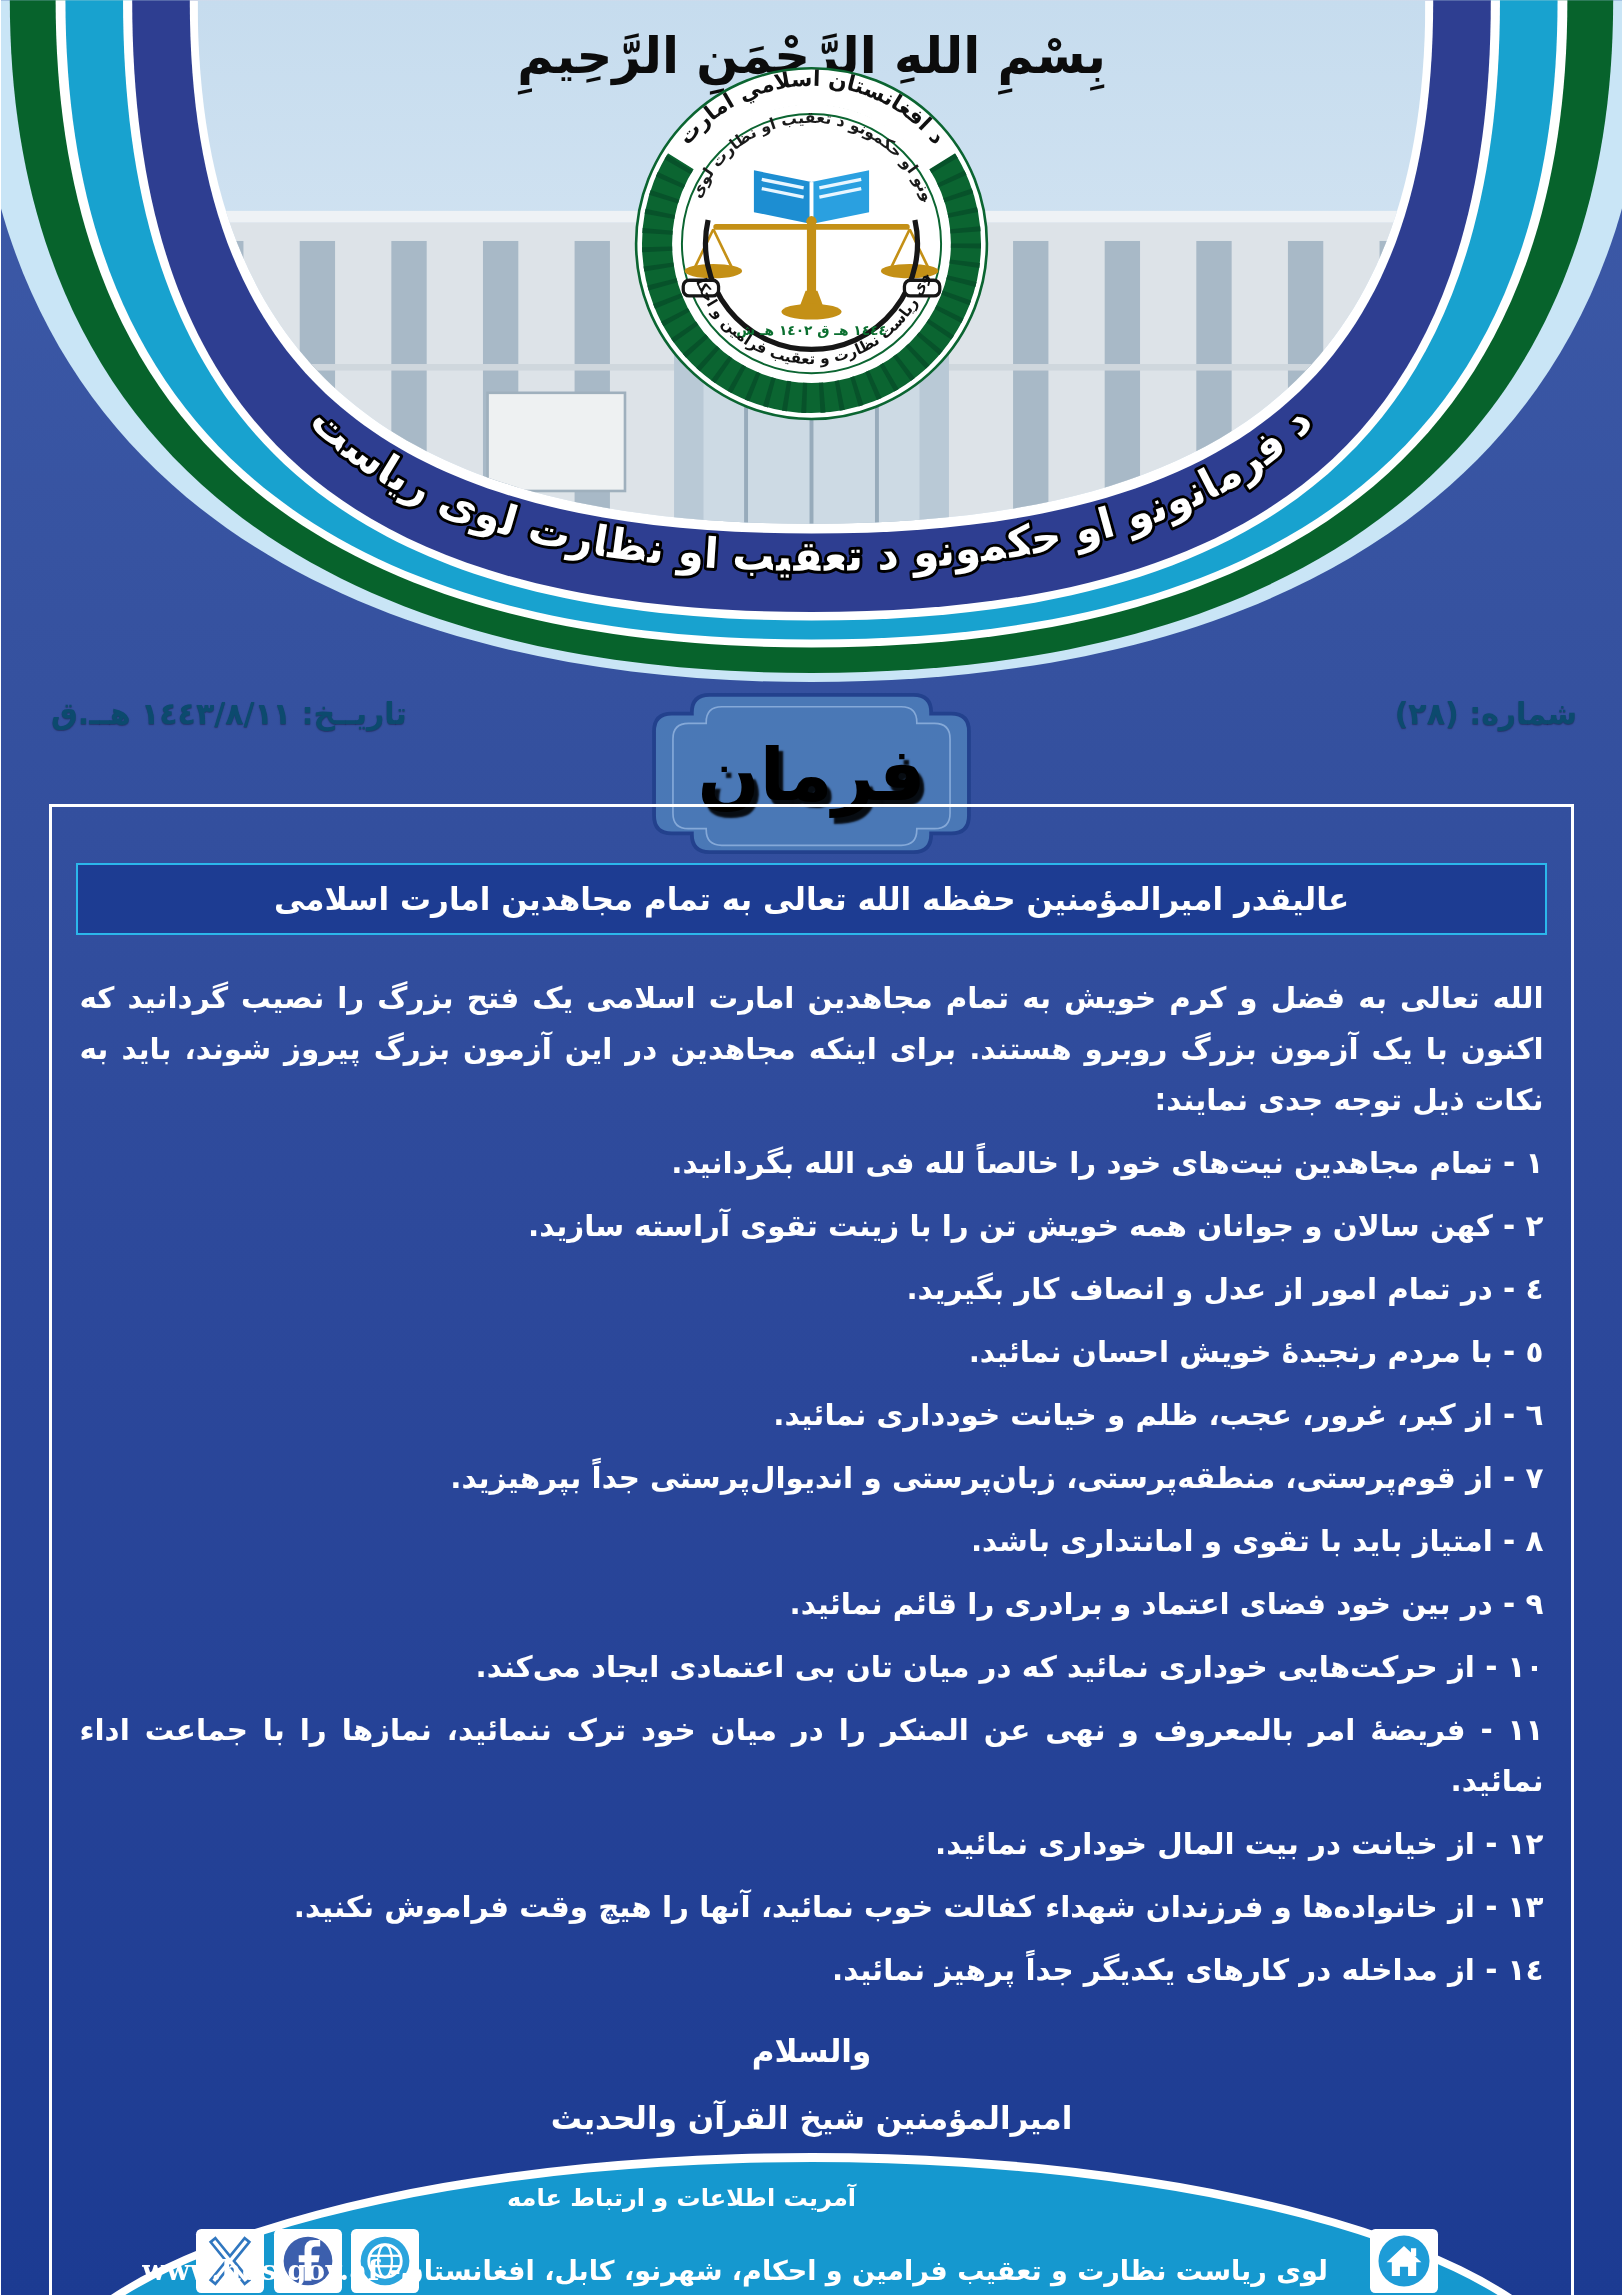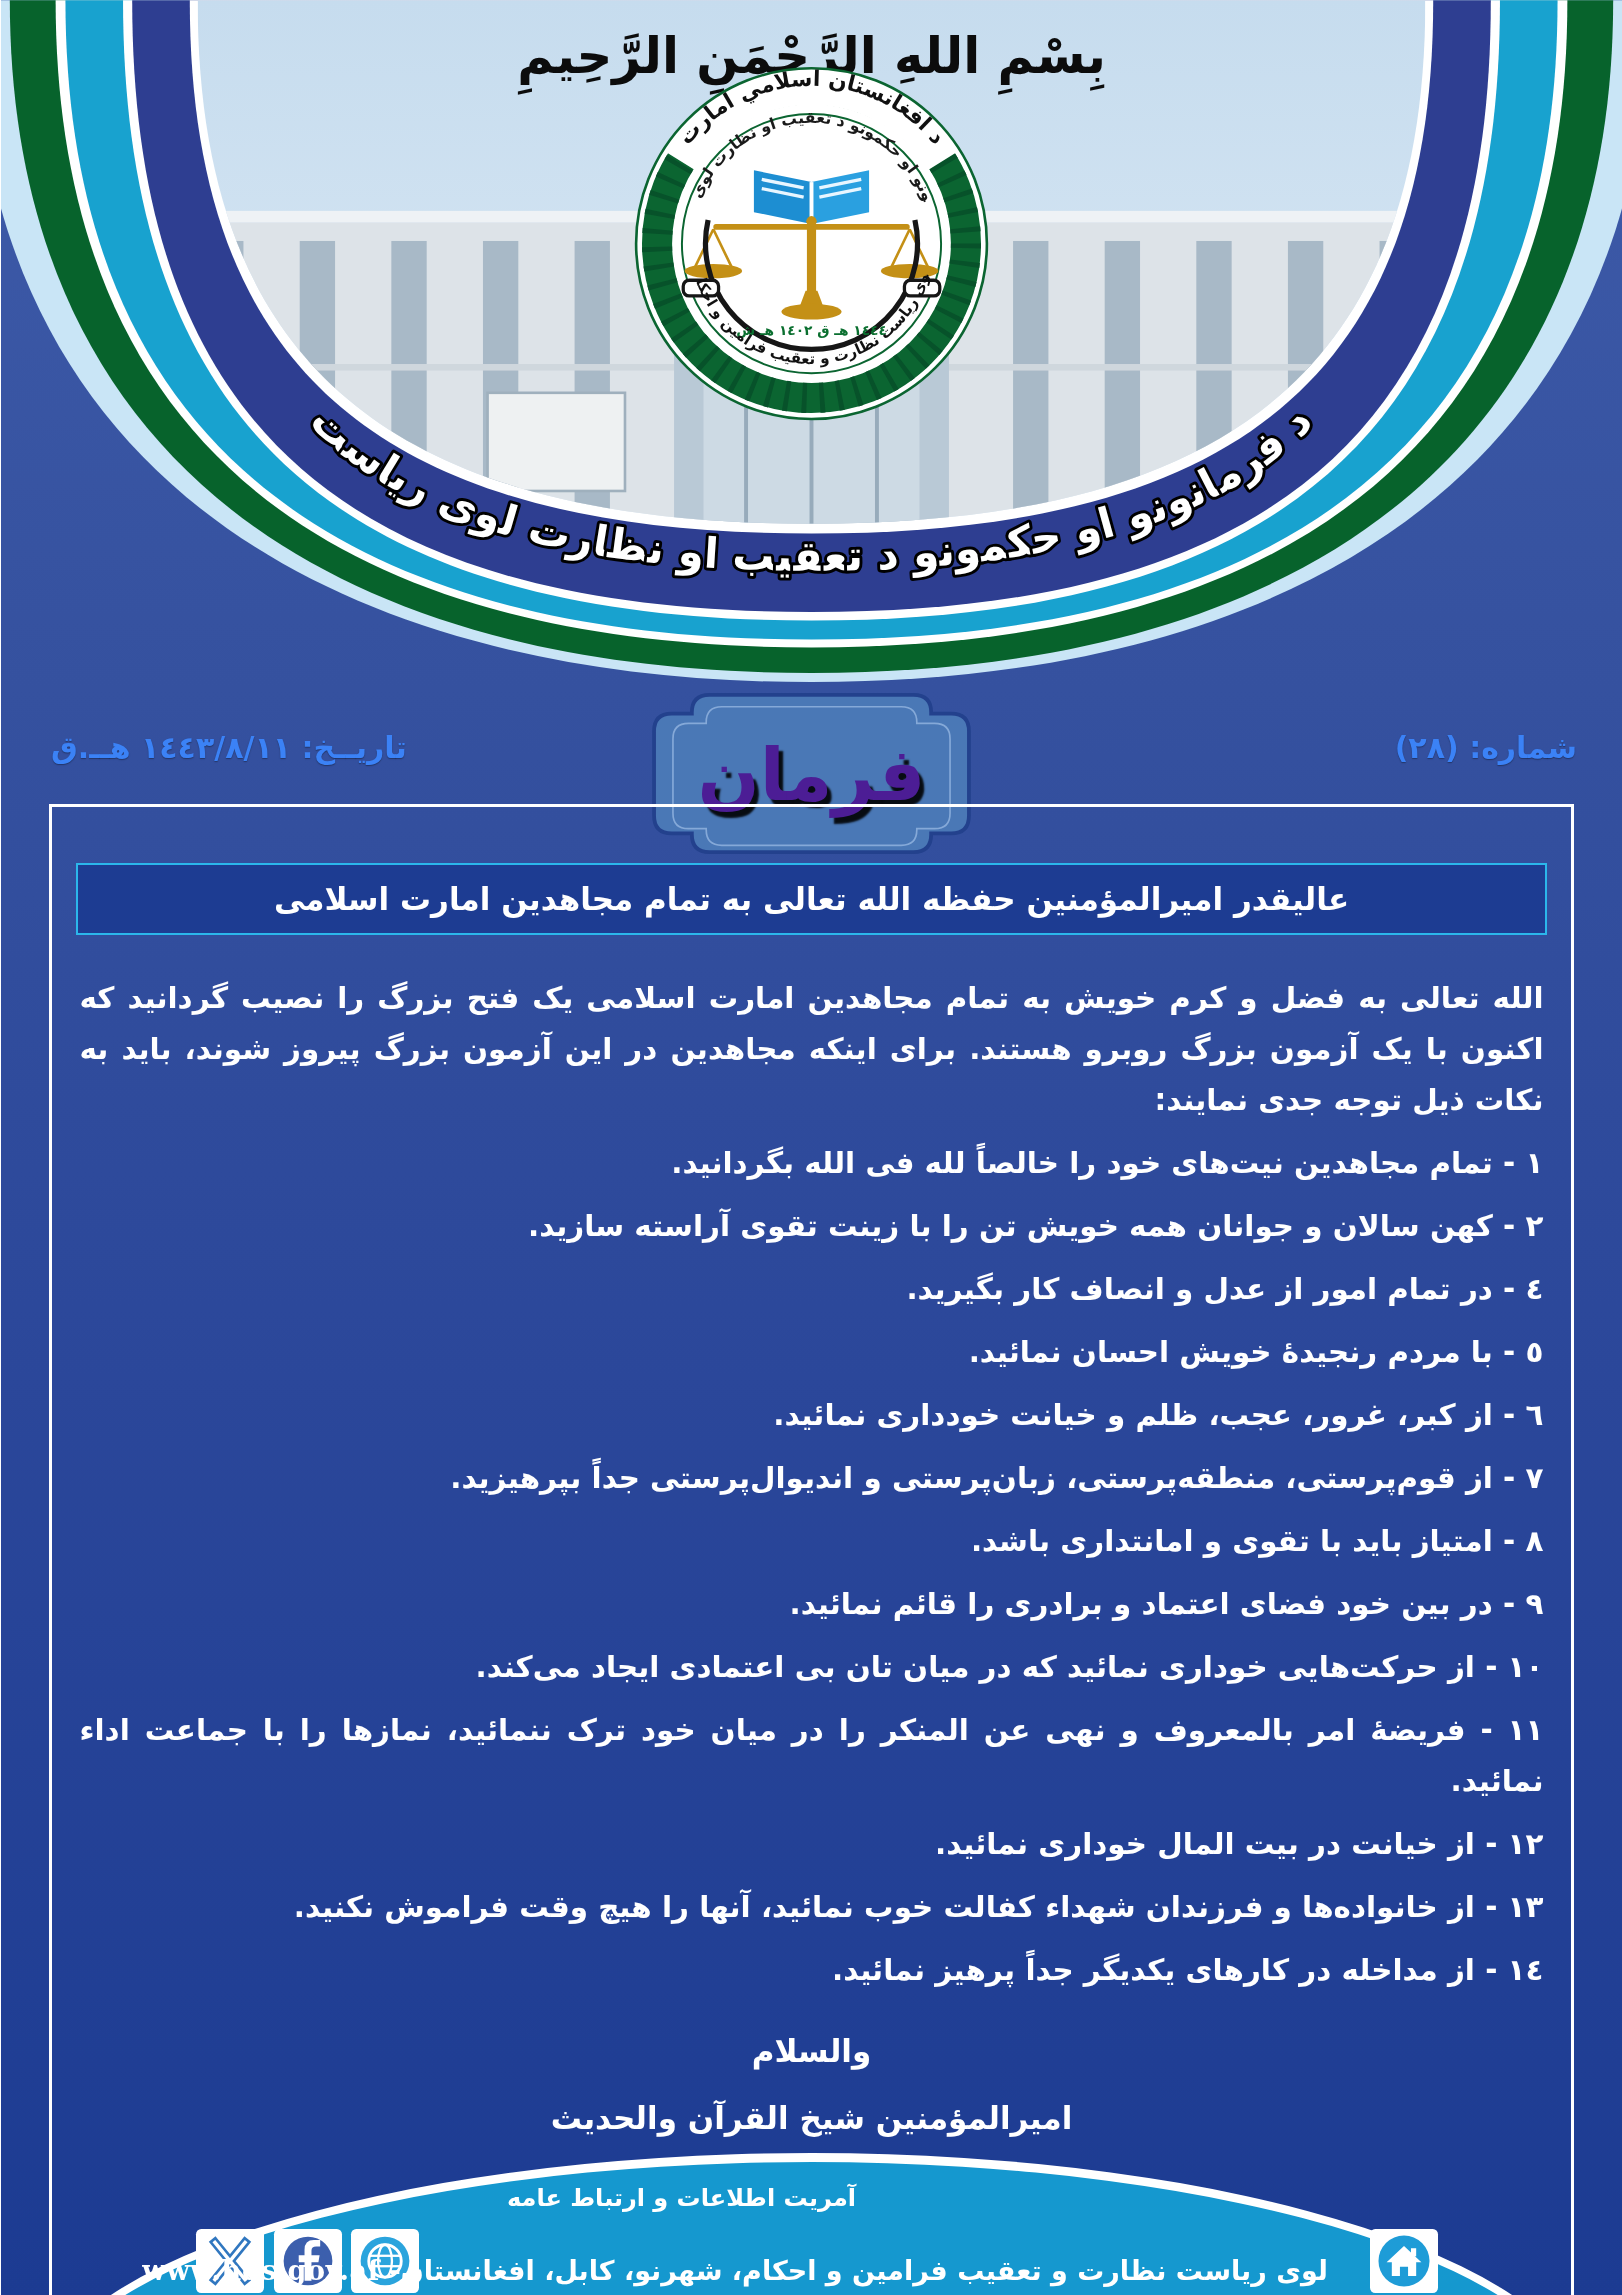--- a/index.html
+++ b/index.html
@@ -6,30 +6,30 @@
   body{
     width:1623px;height:2295px;position:relative;overflow:hidden;
     background:linear-gradient(180deg,#3e5ba9 0%,#35519f 30%,#2b479a 60%,#1c3b92 100%);
     font-family:"DejaVu Sans",sans-serif;
     -webkit-font-smoothing:antialiased;
   }
   
   #header-art{position:absolute;top:0;left:0;width:1623px;height:694px;display:block;}
   
   .titlebar-text{
-    position:absolute;top:730px;color:#3b82f6;font-weight:bold;font-size:30px;
+    position:absolute;top:696px;color:#0c4a6e;font-weight:bold;font-size:30px;
     white-space:nowrap;text-shadow:0 1.3px 1.3px rgba(0,0,0,.35);
   }
   #number-label{right:46px;}
   #date-label{left:51px;}
   #title-badge{position:absolute;left:649px;top:691px;width:325px;height:165px;}
   #title-badge-text{
     position:absolute;left:649px;top:715px;width:325px;height:118px;
     display:flex;align-items:center;justify-content:center;
-    color:#4c1d95;font-size:73px;font-weight:bold;
+    color:#000000;font-size:73px;font-weight:bold;
     text-shadow:4.6px 5.9px 2px rgba(0,0,0,.9);
   }
   
   #doc-box{
     position:absolute;left:49px;top:804px;width:1525px;height:1551px;
     border:3.3px solid #ffffff;box-sizing:border-box;
   }
   #heading-bar{
     margin:56px 23.6px 0 23.6px;height:72px;box-sizing:border-box;
     background:#1d3c92;border:2.6px solid #2bb7ec;

